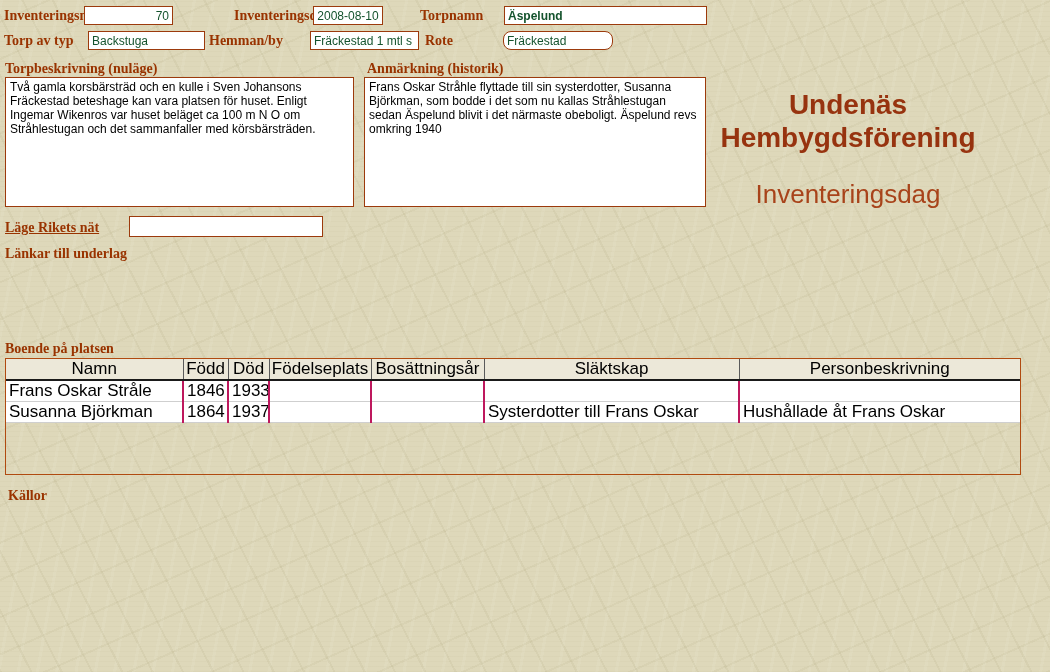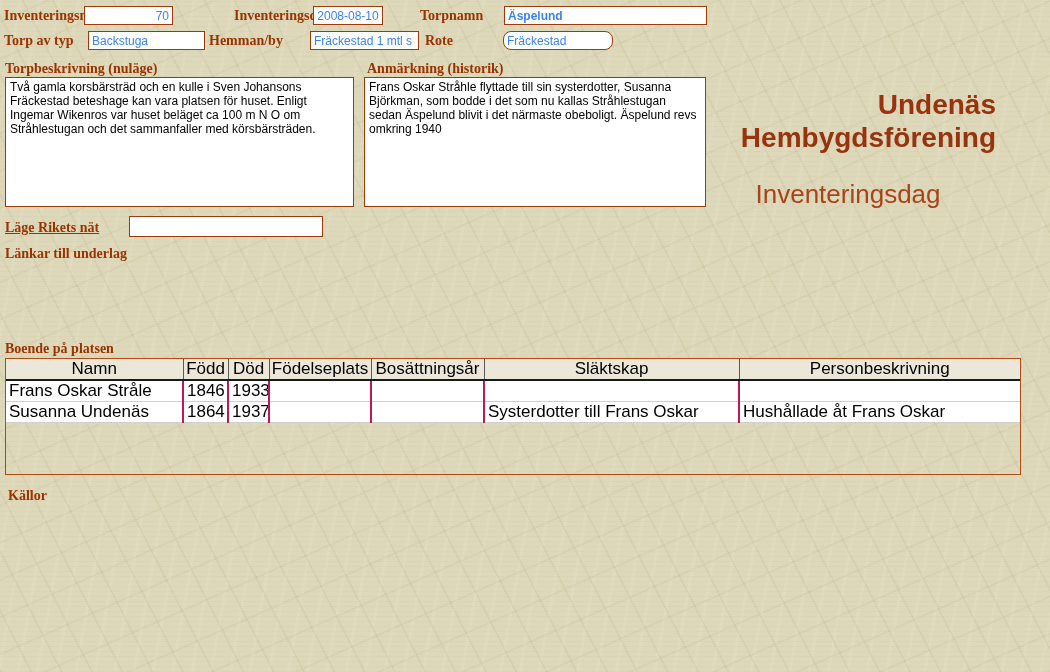--- a/index.html
+++ b/index.html
@@ -21,21 +21,21 @@
     font-weight:bold;
     font-size:14px;
     color:#993300;
     white-space:nowrap;
   }
   input.field {
     position:absolute;
     height:19px;
     border:1px solid #9c3a0c;
     background:#fff;
-    color:#3b82f6;
+    color:#14532d;
     font:12px "Liberation Sans", sans-serif;
     padding:1px 3px;
   }
   input.right  { text-align:right; }
   input.center { text-align:center; }
   input.bold   { font-weight:bold; }
   textarea.area {
     position:absolute;
     border:1px solid #9c3a0c;
     background:#fff;
@@ -45,21 +45,20 @@
     resize:none;
     overflow:hidden;
   }
   .titleblock {
     position:absolute; left:700px; top:88px; width:296px;
     text-align:center;
   }
   .title {
     font-weight:bold; font-size:28px; line-height:33px;
     color:#97330f;
-    text-align:right;
   }
   .subtitle {
     margin-top:25px;
     font-size:26px; font-weight:normal;
     color:#a8431a;
   }
   .tablebox {
     position:absolute; left:5px; top:358px; width:1016px; height:117px;
     border:1px solid #b04a10;
   }
@@ -150,21 +149,21 @@
       <tr>
         <td>Frans Oskar Stråle</td>
         <td>1846</td>
         <td>1933</td>
         <td></td>
         <td></td>
         <td></td>
         <td></td>
       </tr>
       <tr>
-        <td>Susanna Undenäs</td>
+        <td>Susanna Björkman</td>
         <td>1864</td>
         <td>1937</td>
         <td></td>
         <td></td>
         <td>Systerdotter till Frans Oskar</td>
         <td>Hushållade åt Frans Oskar</td>
       </tr>
     </tbody>
   </table>
 </div>

